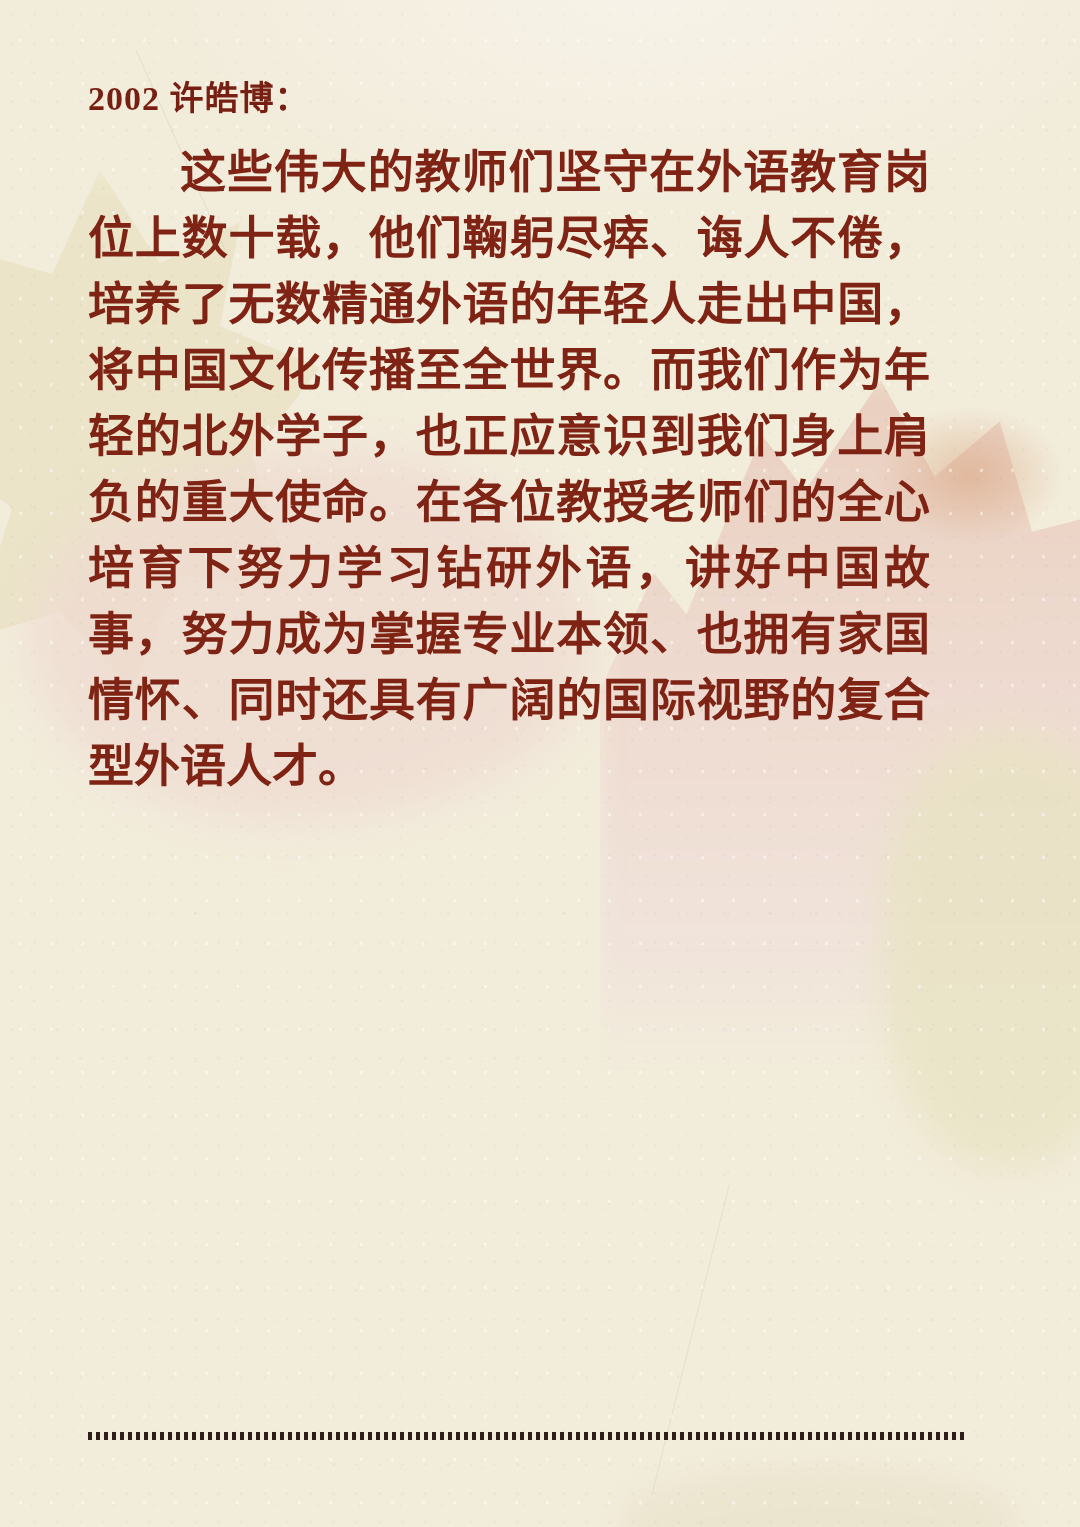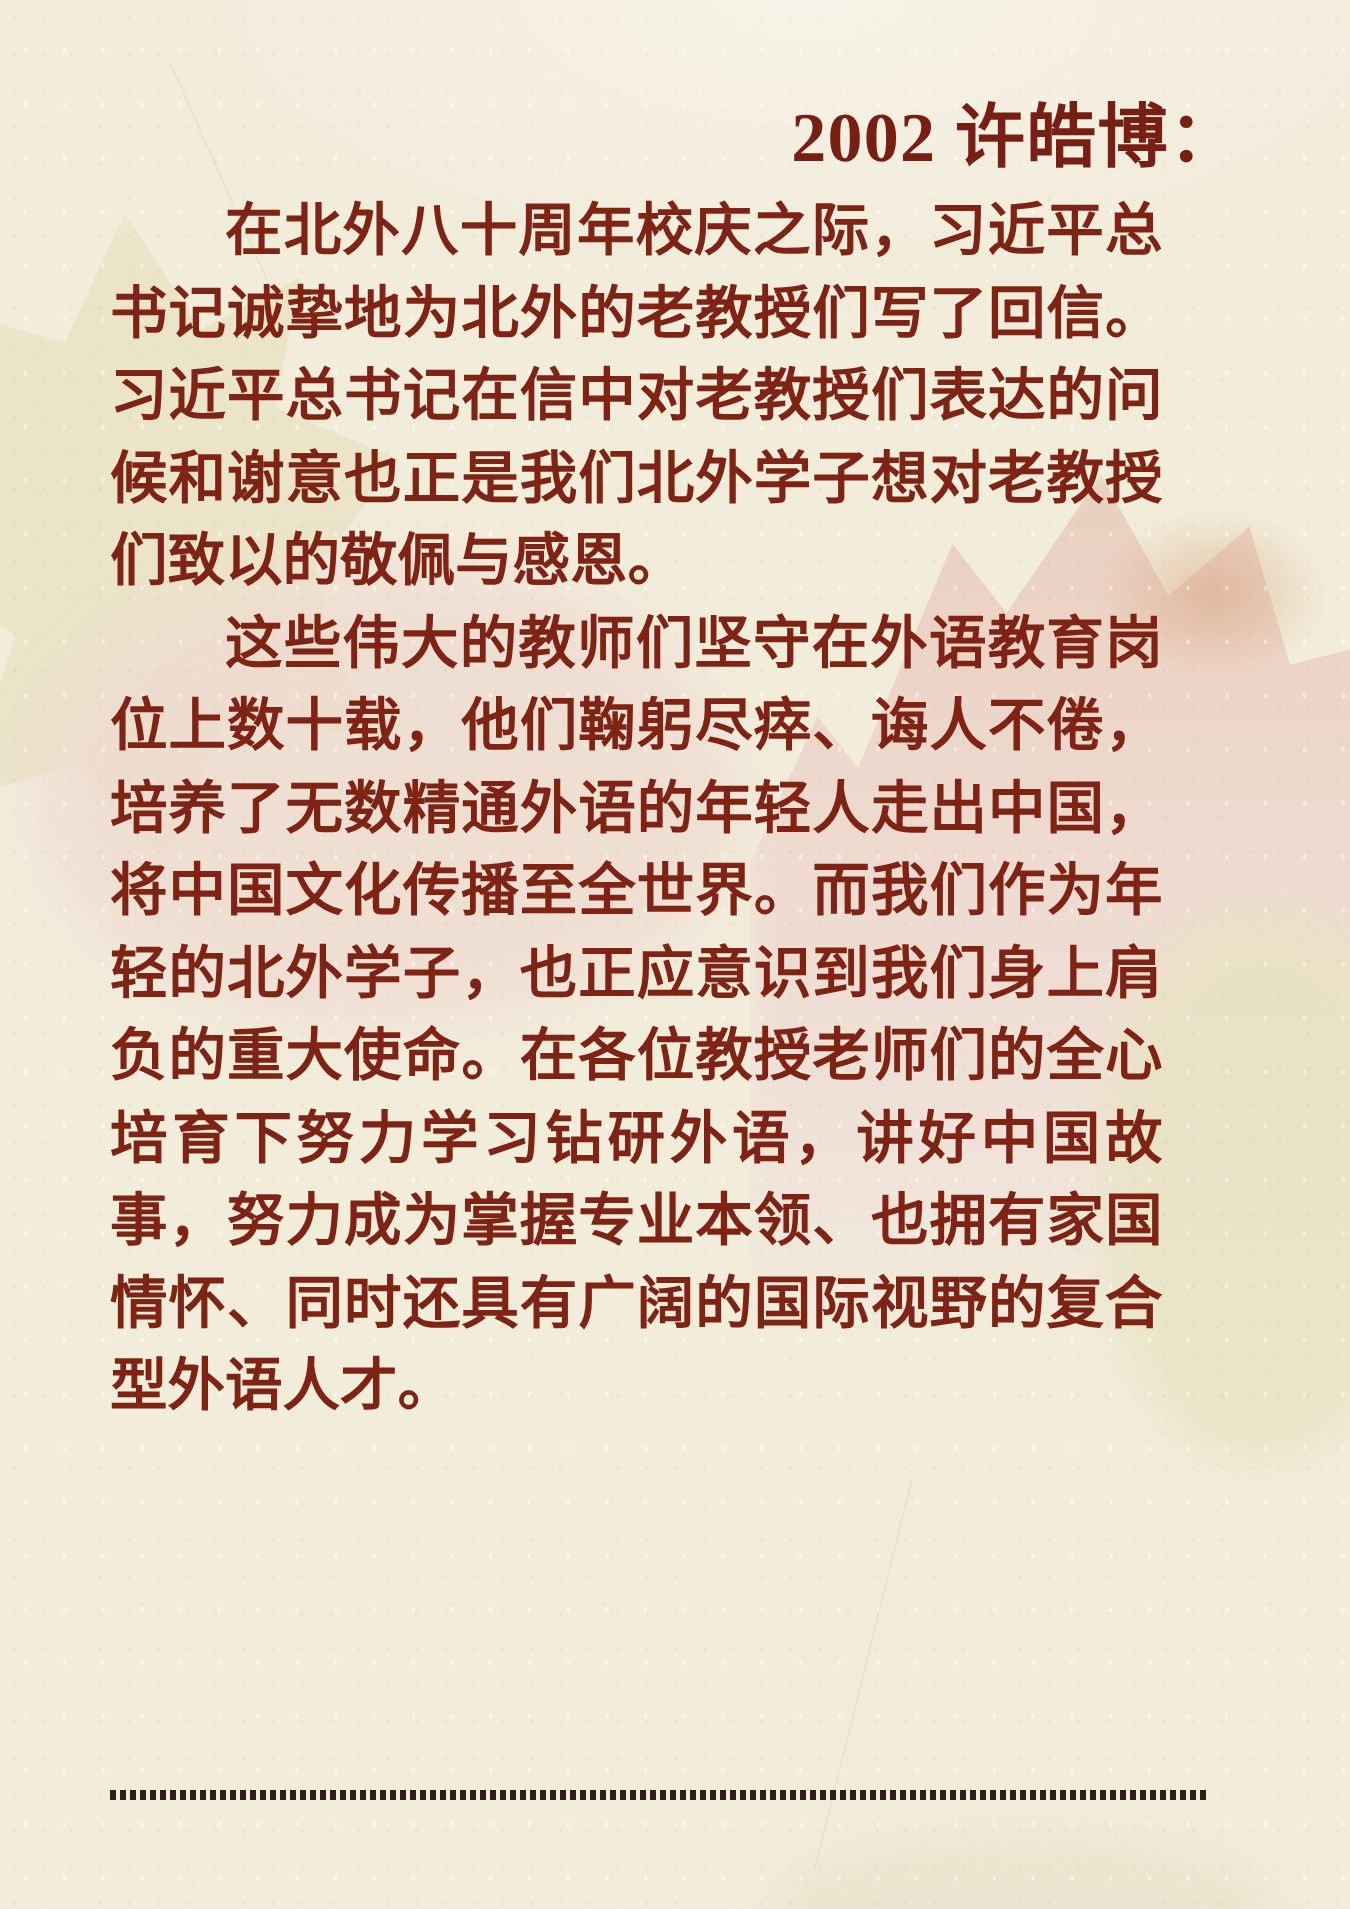--- a/index.html
+++ b/index.html
@@ -55,23 +55,23 @@
   .crease{background:rgba(140,125,95,.12);}
   .crease-1{left:690px;top:1180px;width:1px;height:320px;transform:rotate(14deg);}
   .crease-2{left:180px;top:40px;width:1px;height:220px;transform:rotate(-24deg);}
   .page::before{
     content:"";position:absolute;inset:0;z-index:1;pointer-events:none;
     background:radial-gradient(ellipse 700px 300px at 60% 0,rgba(255,255,255,.35),rgba(255,255,255,0) 70%);
   }
   
   .content{position:absolute;inset:0;z-index:2;padding:70px 88px 0 88px;box-sizing:border-box;}
   .heading{
-    margin:16px 0 16px 0;
-    font-size:56px;line-height:50px;font-weight:700;
-    color:#771f12;letter-spacing:1px;text-align:right;
+    margin:4px 0 16px 0;
+    font-size:34px;line-height:50px;font-weight:700;
+    color:#771f12;letter-spacing:1px;
   }
   .para{
     margin:0;width:842px;
     font-size:46px;line-height:66px;font-weight:700;
     color:#7f2415;
     text-indent:2em;
     text-align:justify;
     text-justify:inter-ideograph;
   }
   .divider{
@@ -92,18 +92,17 @@
     <div class="leaf-tip-orange"></div>
     <div class="leaf leaf-green-right"></div>
     <div class="leaf leaf-bottom"></div>
     <div class="texture"></div>
     <div class="crease crease-1"></div>
     <div class="crease crease-2"></div>
   </div>
 
   <div class="content">
     <h1 class="heading">2002 许皓博：</h1>
-    <p class="para">在北外八十周年校庆之际，习近平总书记诚挚地为北外的老教授们写了回信。习近平总书记在信中对老教授们表达的问候和谢意也正是我们北外学子想对老教授们致以的敬佩与感恩。</p>
     <p class="para">这些伟大的教师们坚守在外语教育岗位上数十载，他们鞠躬尽瘁、诲人不倦，培养了无数精通外语的年轻人走出中国，将中国文化传播至全世界。而我们作为年轻的北外学子，也正应意识到我们身上肩负的重大使命。在各位教授老师们的全心培育下努力学习钻研外语，讲好中国故事，努力成为掌握专业本领、也拥有家国情怀、同时还具有广阔的国际视野的复合型外语人才。</p>
     <div class="divider"></div>
   </div>
 
 </div>
 
 </body></html>

